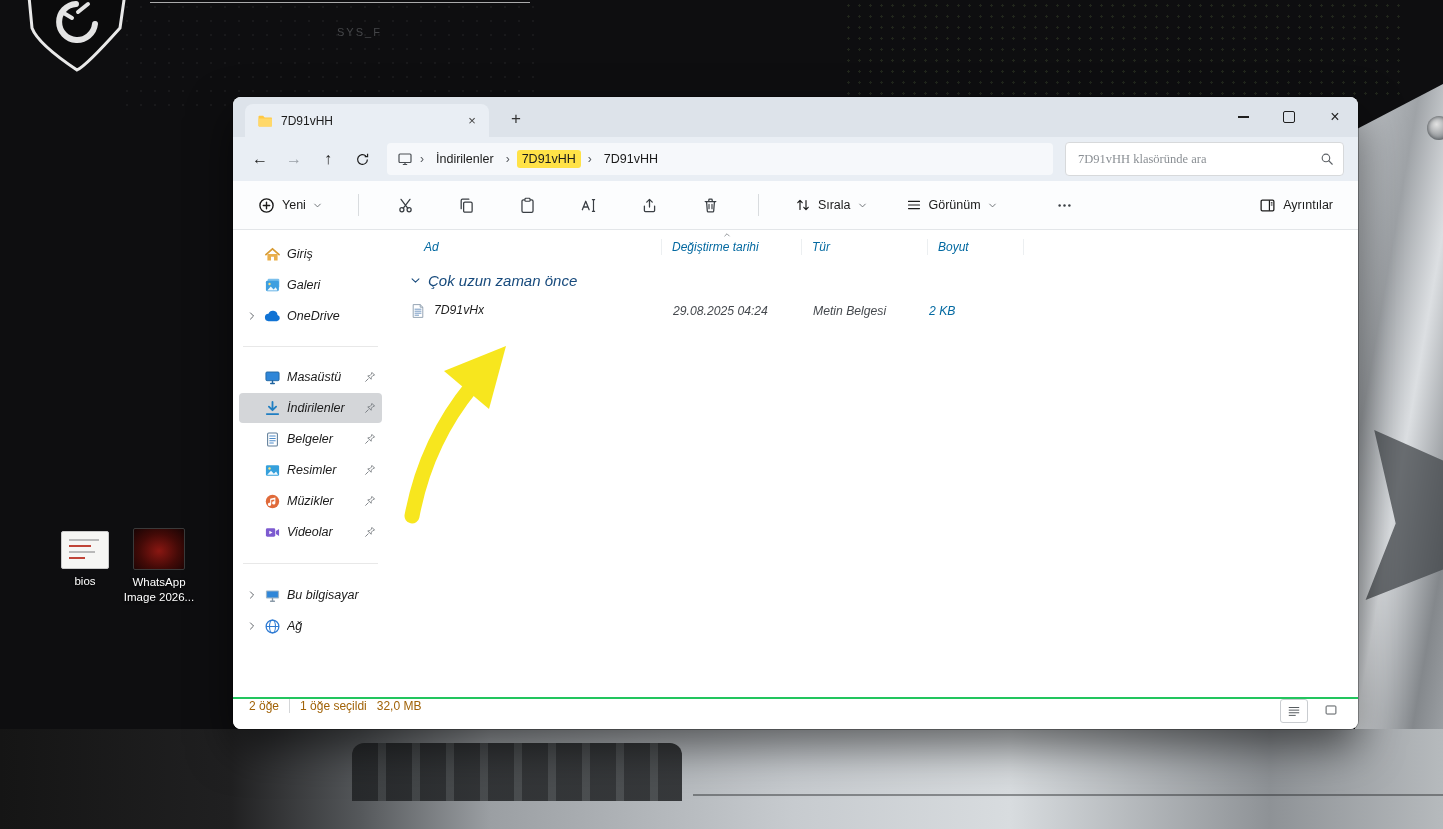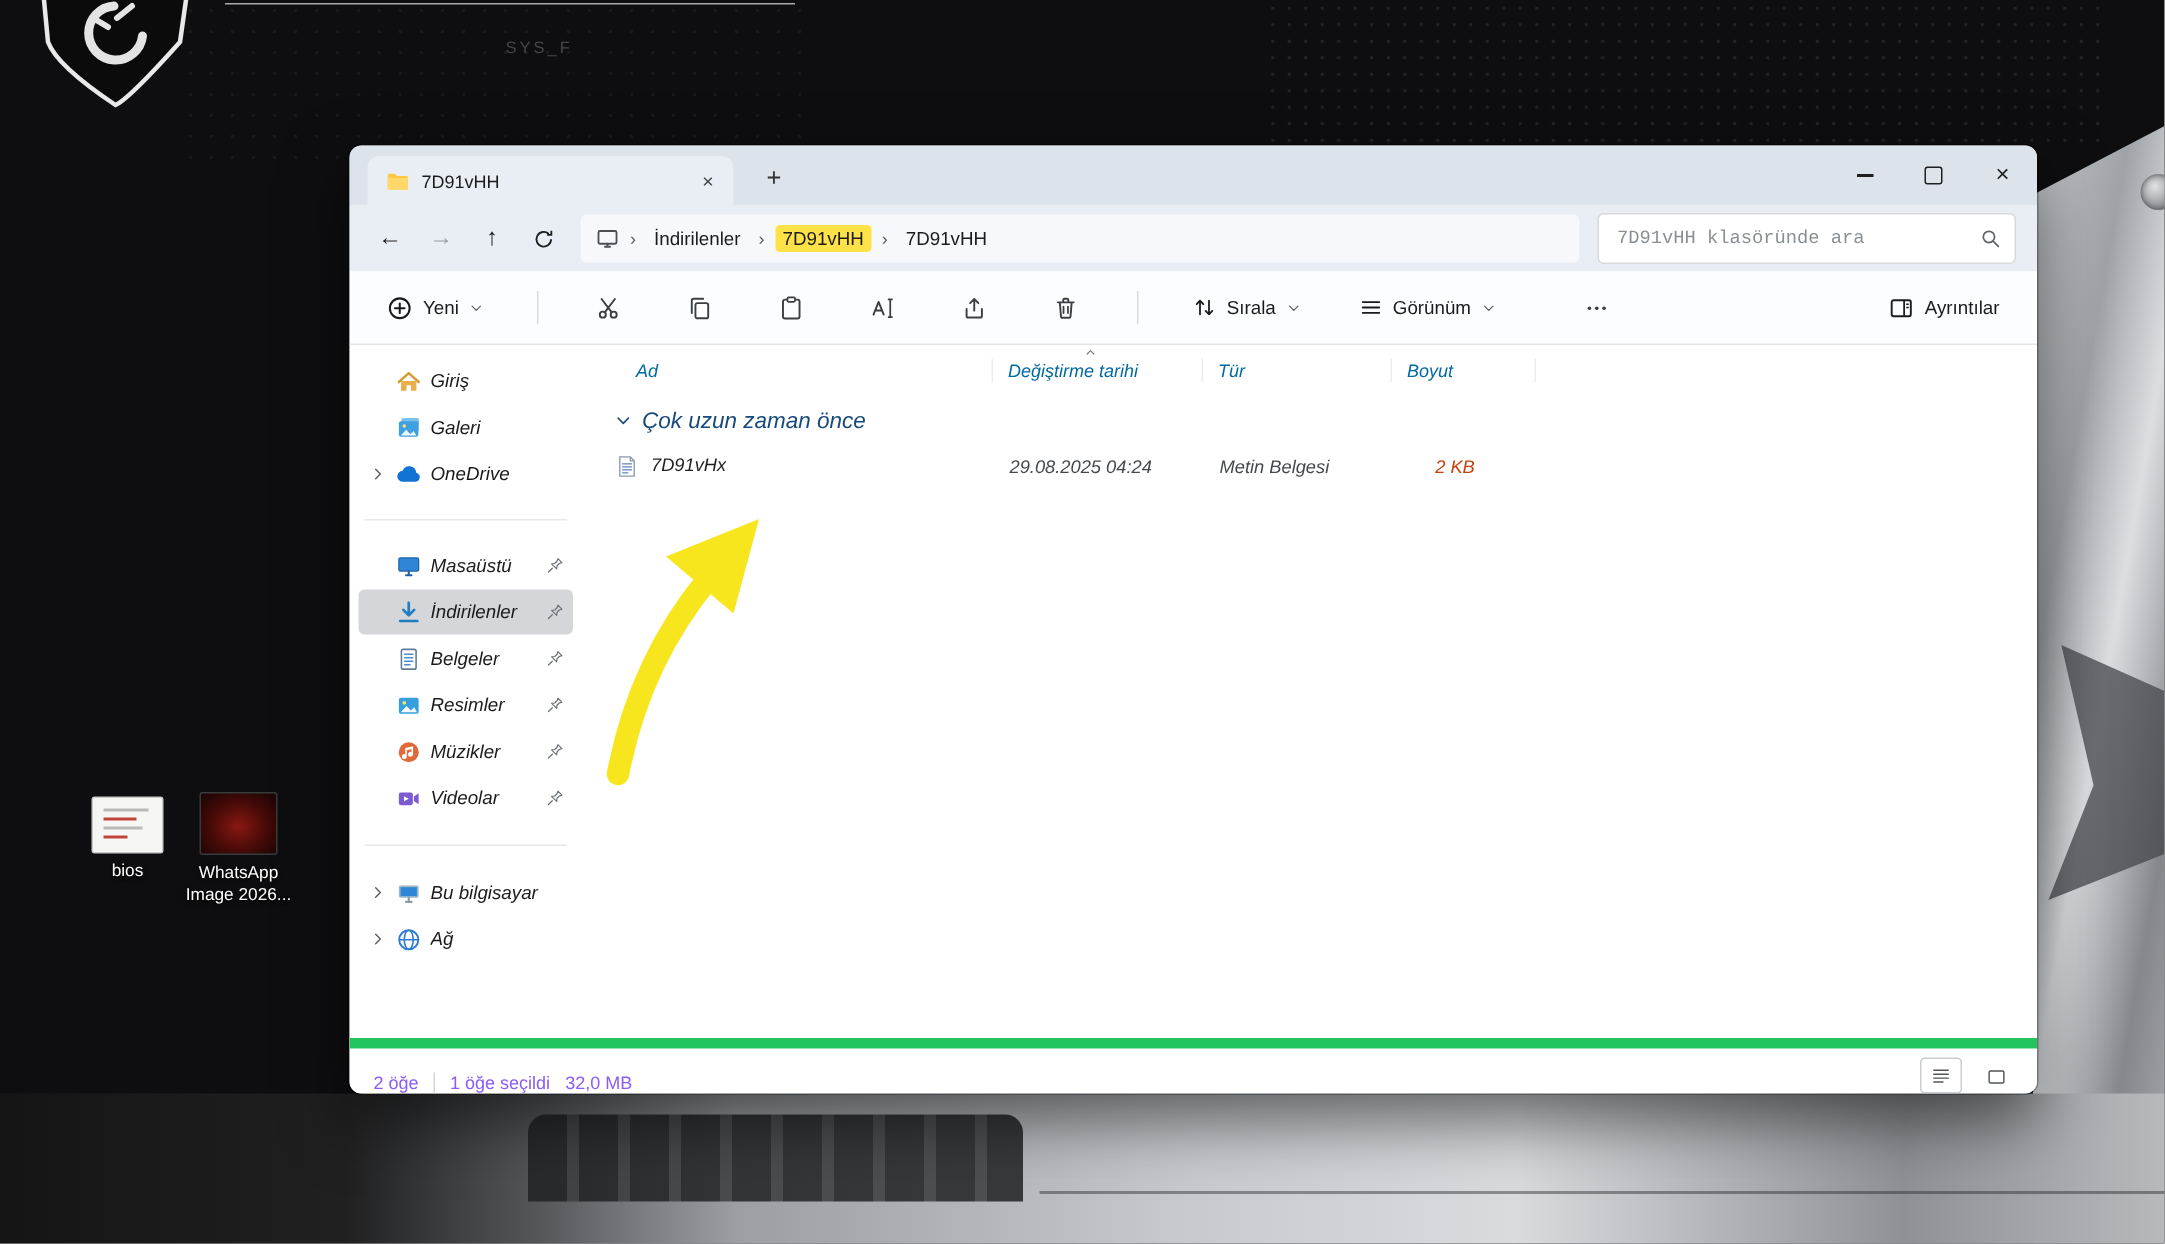--- a/index.html
+++ b/index.html
@@ -64,21 +64,21 @@
     color:#1f1f1f;border-radius:4px;flex:none;}
   .navbtn.disabled{color:#9aa0a6;}
   .addrfield{flex:1;height:32px;margin:0 12px 0 8px;background:rgba(255,255,255,.6);border-radius:4px;
     display:flex;align-items:center;padding:0 10px;gap:4px;font-size:12.5px;color:#1b1b1b;min-width:0;}
   .crumb{padding:2px 5px;border-radius:3px;white-space:nowrap;}
   .crumb.hl{background:#ffe247;}
   .crumbsep{color:#55595e;font-size:12px;padding:0 3px;}
   .searchbox{width:258px;height:32px;background:#fff;border:1px solid #d7d9db;border-radius:4px;
     display:flex;align-items:center;padding:0 9px 0 10px;flex:none;}
   .searchbox input{border:none;outline:none;flex:1;font-size:12.5px;color:#333;background:transparent;
-    font-family:Liberation Mono, monospace;min-width:0;}
+    font-family:Liberation Serif, serif;min-width:0;}
   .searchbox input::placeholder{color:#8a8f94;}
   
   .toolbar{height:48px;background:#fcfdfe;border-bottom:1px solid #e3e6e9;display:flex;align-items:center;
     padding:0 16px;gap:21px;flex:none;color:#3a3f44;}
   .tbtn{display:flex;align-items:center;gap:7px;padding:7px 9px;border-radius:4px;font-size:12.5px;color:#1b1b1b;}
   .ibtn{width:40px;height:34px;display:flex;align-items:center;justify-content:center;border-radius:4px;}
   .tsep{width:1px;height:22px;background:#d9dcdf;margin:0 6px;flex:none;}
   .tspacer{flex:1;}
   .caret{color:#5a5f64;}
   
@@ -98,24 +98,24 @@
   .fheaders .h{height:16px;display:flex;align-items:center;border-right:1px solid #eceff1;padding-left:10px;position:relative;}
   .fheaders .h.first{padding-left:20px;}
   .sortcaret{position:absolute;top:-8px;left:44%;color:#7a7f84;}
   .fgroup{display:flex;align-items:center;gap:7px;margin:8px 0 8px 22px;color:#174a7c;font-size:15px;}
   .frow{display:grid;grid-template-columns:258px 140px 126px 96px;margin-left:16px;height:28px;align-items:center;
     font-size:12.2px;color:#1f1f1f;border:1px solid transparent;border-radius:2px;width:620px;box-sizing:border-box;}
   .frow.selected{background:#cfe8ff;border-color:#4a90c9;}
   .fname{display:flex;align-items:flex-start;gap:8px;padding-left:5px;min-width:0;}
   .fname span{white-space:nowrap;overflow:hidden;}
   .fcell{padding-left:10px;color:#45494e;white-space:nowrap;}
-  .fsize{text-align:center;padding-right:14px;color:#c2410c;white-space:nowrap;}
-  
-  .statusbar{height:30px;flex:none;display:flex;align-items:flex-end;padding:0 14px 0 16px;font-size:12px;
-    color:#8b5cf6;border-top:7px solid #22c55e;background:#fff;gap:10px;}
+  .fsize{text-align:left;padding-right:14px;color:#0369a1;white-space:nowrap;}
+  
+  .statusbar{height:30px;flex:none;display:flex;align-items:flex-start;padding:0 14px 0 16px;font-size:12px;
+    color:#a16207;border-top:2px solid #22c55e;background:#fff;gap:10px;}
   .sdiv{width:1px;height:14px;background:#d4d6d8;flex:none;}
   .svbtn{width:26px;height:22px;display:flex;align-items:center;justify-content:center;border-radius:3px;color:#50555a;}
   .svbtn.framed{border:1px solid #c9ccd0;}
   
   .arrow-overlay{position:absolute;left:0;top:0;pointer-events:none;z-index:60;}
   svg.use{display:block;}
 </style>
 </head>
 <body>
 

